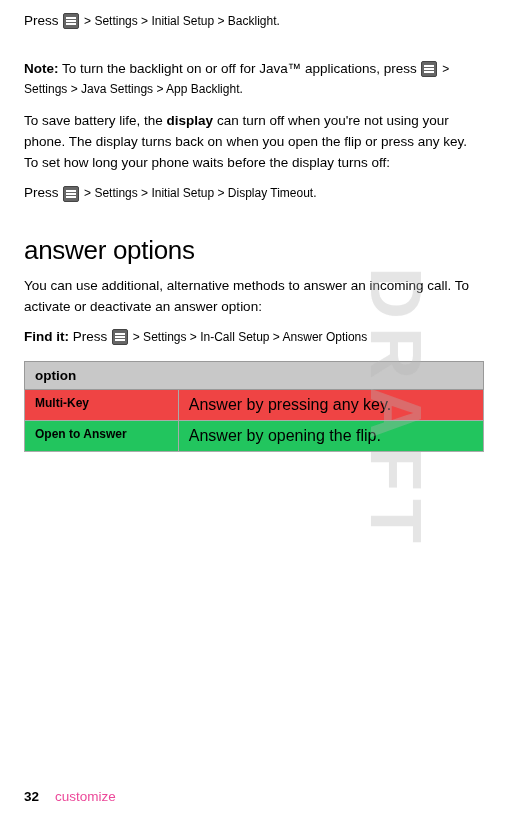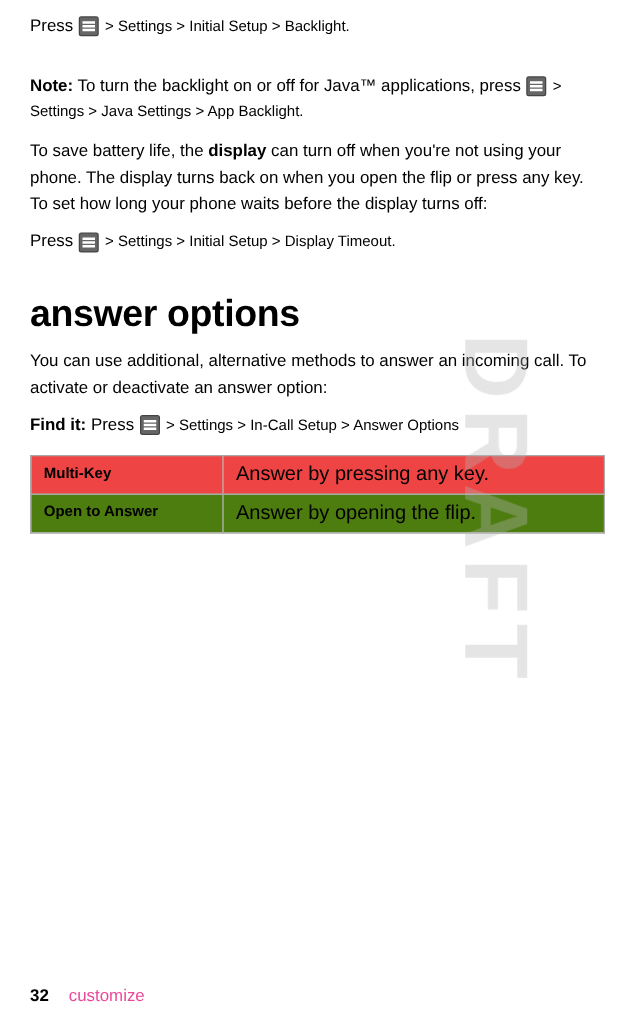--- a/index.html
+++ b/index.html
@@ -77,22 +77,22 @@
       margin-bottom: 32px;
       line-height: 1.4;
     }
 
     .menu-path {
       font-size: 12px;
       font-family: Arial, Helvetica, sans-serif;
     }
 
     .section-title {
-      font-size: 30px;
-      font-weight: bold;
+      font-size: 26px;
+      font-weight: normal;
       color: #000;
       margin-bottom: 10px;
       margin-top: 4px;
       letter-spacing: -0.3px;
     }
 
     .find-it-line {
       font-size: 13.5px;
       margin-bottom: 14px;
       line-height: 1.4;
@@ -117,21 +117,21 @@
     }
 
     .options-table .data-row-1 td {
       background: #ef4444;
       padding: 6px 10px;
       border: 1px solid #aaa;
       vertical-align: top;
     }
 
     .options-table .data-row-2 td {
-      background: #4d7c0f;
+      background: #22c55e;
       padding: 6px 10px;
       border: 1px solid #aaa;
       vertical-align: top;
     }
 
     .option-name {
       font-size: 12px;
       font-weight: bold;
       min-width: 110px;
     }
@@ -208,20 +208,23 @@
 
   <p class="find-it-line">
     <span class="find-label">Find it:</span>
     <span> Press </span>
     <span class="menu-icon"></span>
     <span class="menu-path">&gt; Settings &gt; In-Call Setup &gt; Answer Options</span>
   </p>
 
   <table class="options-table">
     <tbody>
+        <tr class="header-row">
+      <td colspan="2">option</td>
+    </tr>
     <tr class="data-row-1">
       <td class="option-name">Multi-Key</td>
       <td class="option-desc">Answer by pressing any key.</td>
     </tr>
     <tr class="data-row-2">
       <td class="option-name">Open to Answer</td>
       <td class="option-desc">Answer by opening the flip.</td>
     </tr>
   </tbody>
     </table>

